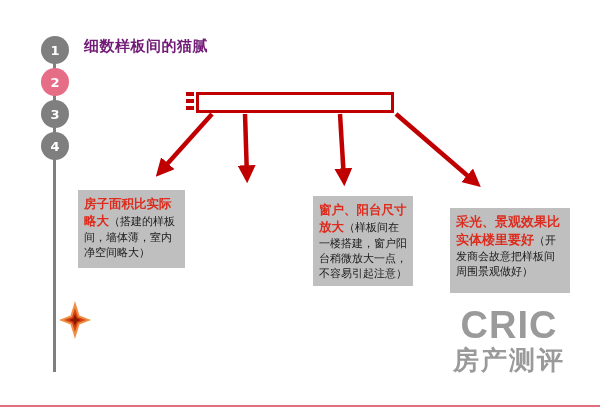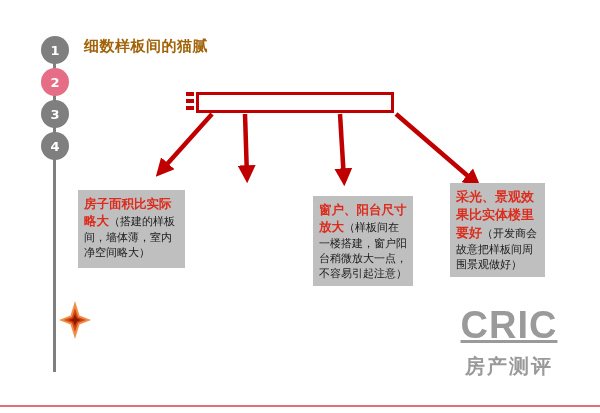--- a/index.html
+++ b/index.html
@@ -1,42 +1,42 @@
 <!DOCTYPE html>
 <html><head>
 <meta charset="utf-8">
 <style>
   html,body{margin:0;padding:0;}
   body{font-family:"DejaVu Sans","Liberation Sans",sans-serif;background:#fff;}
   .canvas{position:relative;width:600px;height:413px;background:#ffffff;overflow:hidden;}
 
   .title{position:absolute;left:84px;top:37px;font-size:15px;font-weight:bold;
-         color:#a16207;letter-spacing:0.5px;white-space:nowrap;}
+         color:#701a75;letter-spacing:0.5px;white-space:nowrap;}
 
   .step-line{position:absolute;left:53px;top:50px;width:3px;height:322px;background:#7f7f7f;}
   .step-circle{position:absolute;left:41px;width:28px;height:28px;border-radius:50%;
                background:#7f7f7f;color:#ffffff;font-size:13px;font-weight:bold;
                display:flex;align-items:center;justify-content:center;}
   .step-circle.active{background:#e56e86;}
 
   .center-box{position:absolute;left:196px;top:92px;width:192px;height:15px;
               border:3px solid #c00000;background:transparent;}
   .dash{position:absolute;left:186px;width:8px;height:4px;background:#c00000;}
 
   .arrows{position:absolute;left:0;top:0;width:600px;height:413px;pointer-events:none;}
 
   .node{position:absolute;background:#bfbfbf;padding:5px 6px;box-sizing:border-box;
         font-size:11px;line-height:1.38;color:#1a1a1a;}
   .node .hd{color:#dd2c1e;font-weight:bold;font-size:12.5px;}
   .node.block-hd .hd{display:block;}
 
   .logo{position:absolute;left:448px;top:306px;width:122px;text-align:center;color:#9a9a9a;}
   .logo .mark{font-family:"Liberation Sans",sans-serif;font-weight:bold;font-size:38px;
-              letter-spacing:1px;line-height:1;text-decoration:underline;}
-  .logo .sub{font-weight:bold;font-size:20px;letter-spacing:2px;line-height:1.1;margin-top:11px;}
+              letter-spacing:1px;line-height:1;}
+  .logo .sub{font-weight:bold;font-size:26px;letter-spacing:2px;line-height:1.1;margin-top:2px;}
 
   .bottom-line{position:absolute;left:0;top:405px;width:600px;height:2px;background:#e2707c;}
 </style>
 </head>
 <body>
 
 <div class="canvas">
 
   <div class="title">细数样板间的猫腻</div>
 
@@ -79,21 +79,21 @@
 
   <div class="node" style="left:78px;top:190px;width:107px;min-height:78px">
     <span class="hd">房子面积比实际略大</span><span>（搭建的样板间，墙体薄，室内净空间略大）</span>
   </div>
 
 
   <div class="node" style="left:313px;top:196px;width:100px;min-height:81px">
     <span class="hd">窗户、阳台尺寸放大</span><span>（样板间在一楼搭建，窗户阳台稍微放大一点，不容易引起注意）</span>
   </div>
 
-  <div class="node" style="left:450px;top:183px;width:95px;min-height:85px">
+  <div class="node" style="left:450px;top:208px;width:120px;min-height:85px">
     <span class="hd" style="font-size:13px">采光、景观效果比实体楼里要好</span><span>（开发商会故意把样板间周围景观做好）</span>
   </div>
 
   <div class="logo">
     <div class="mark">CRIC</div>
     <div class="sub">房产测评</div>
   </div>
 
   <div class="bottom-line"></div>
 

